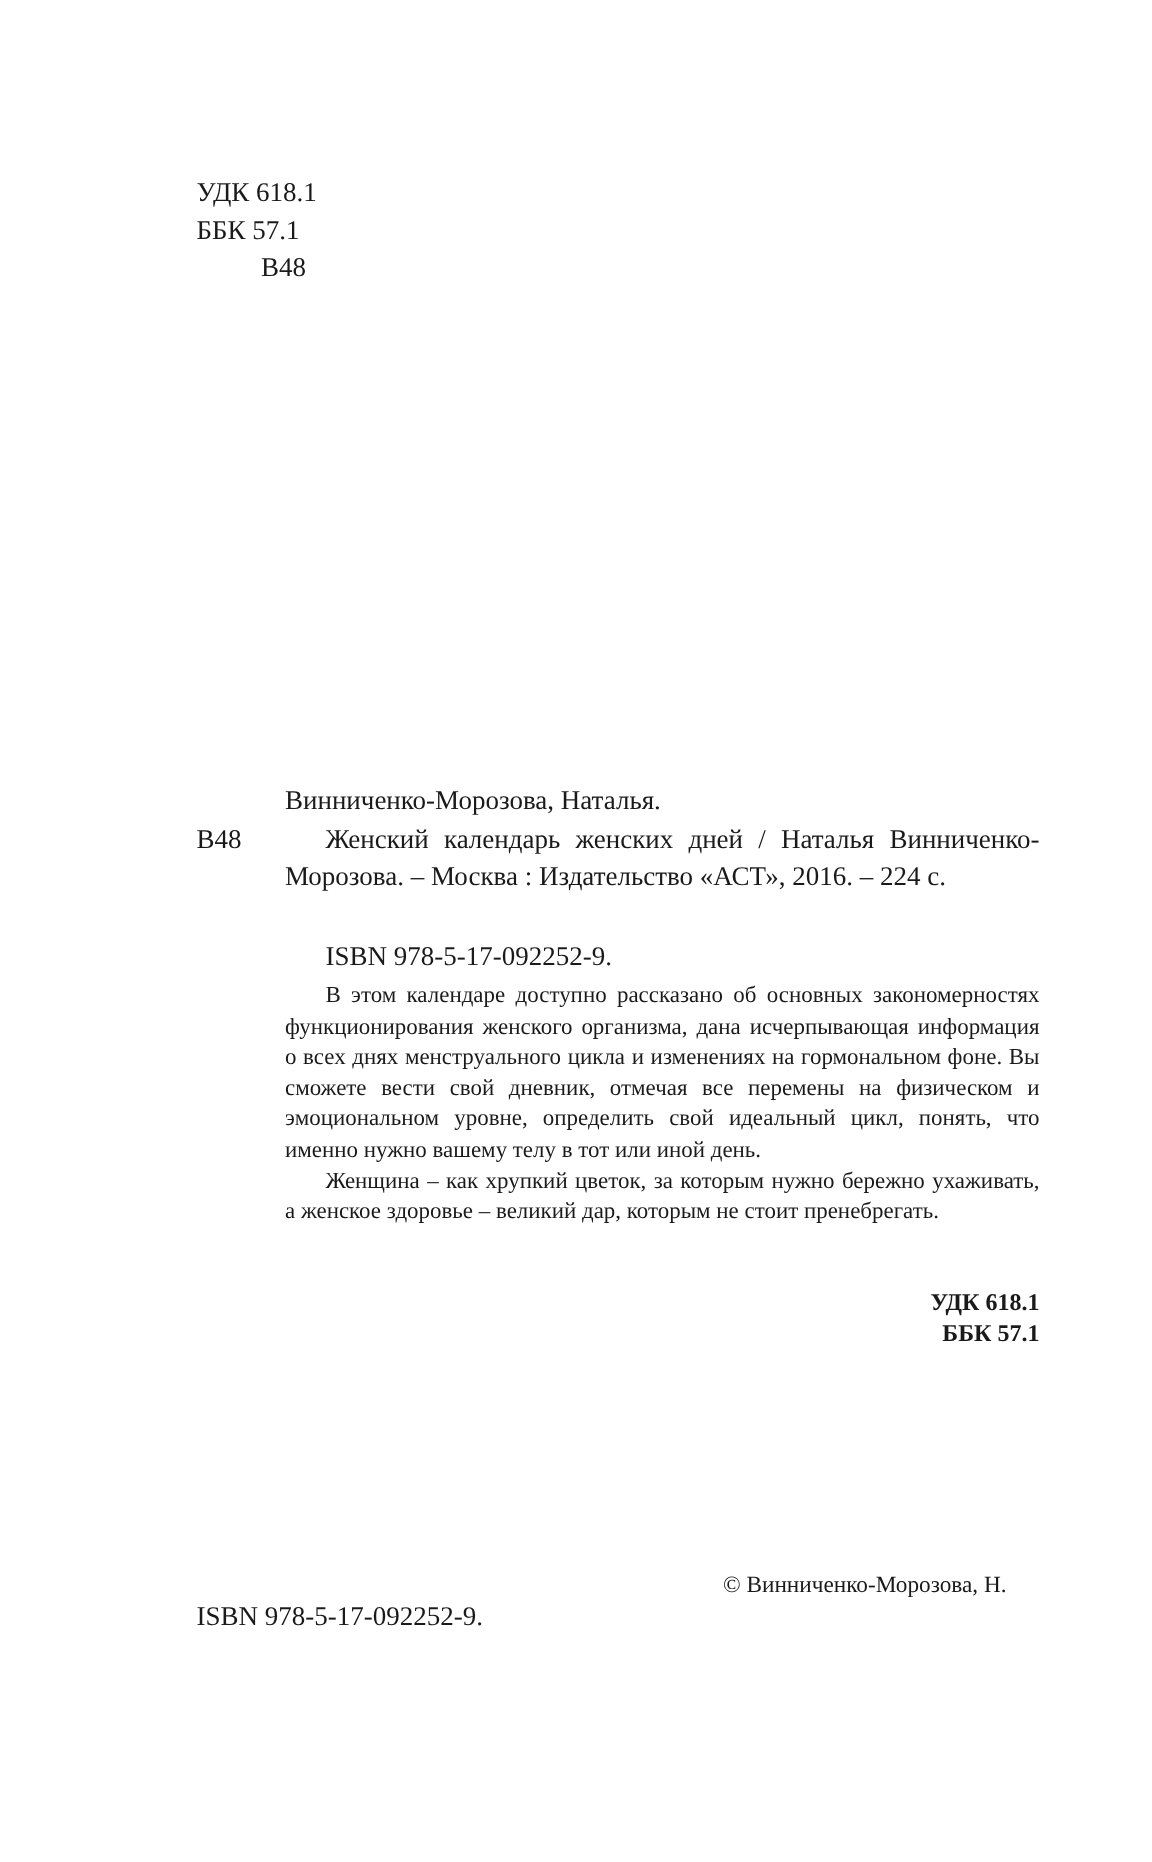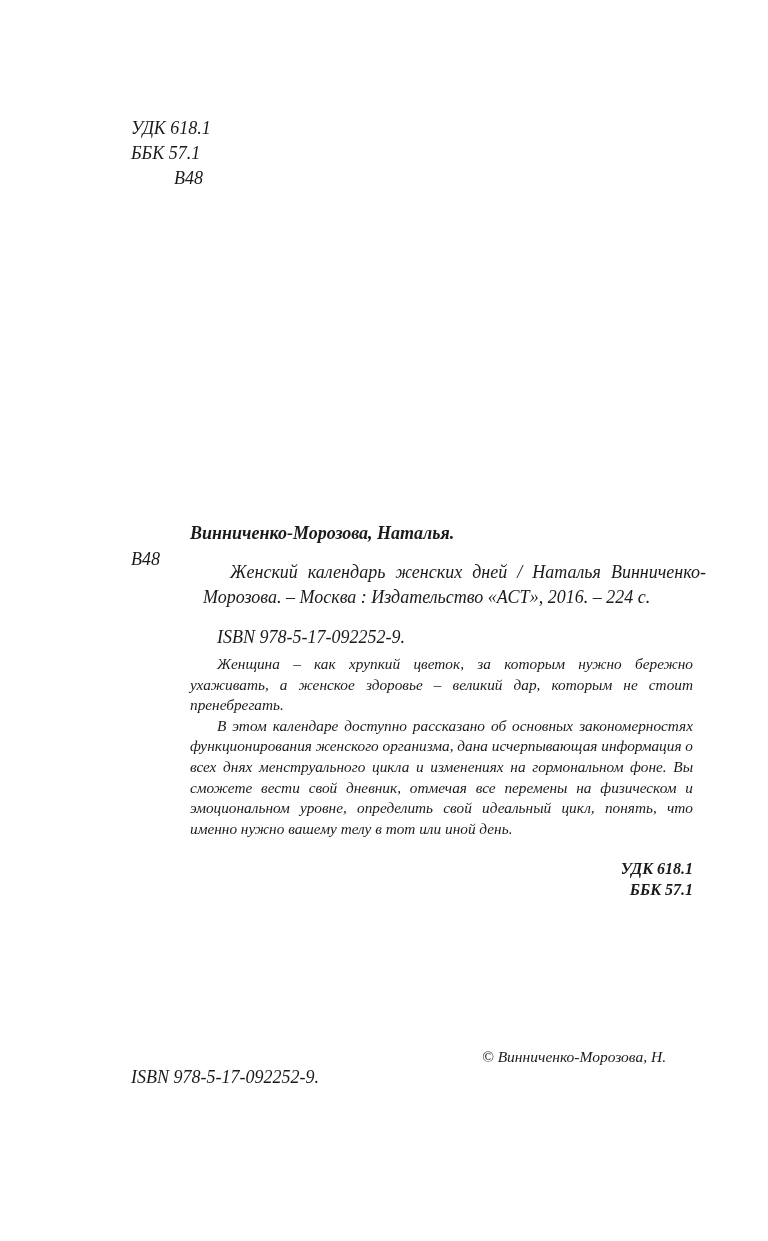--- a/index.html
+++ b/index.html
@@ -1,28 +1,28 @@
 <!DOCTYPE html>
 <html><head>
 <meta charset="utf-8">
 <style>
   html, body { margin: 0; padding: 0; }
   body {
     width: 768px; height: 1241px; background: #ffffff; position: relative;
     font-family: "Liberation Serif", "DejaVu Serif", serif; color: #1a1a1a;
     overflow: hidden;
   }
-  .abs { position: absolute; font-style: italic; }
+  .abs { position: absolute; }
   .top-codes { left: 131px; top: 116px; font-size: 18px; line-height: 25px; }
   .top-codes .indent { padding-left: 43px; }
 
   .card { left: 131px; top: 521px; width: 562px; font-size: 18px; }
-  .card .author { position: absolute; left: 59px; top: 0; font-weight: bold; line-height: 24px; white-space: nowrap; }
+  .card .author { position: absolute; left: 59px; top: 0; font-weight: normal; line-height: 24px; white-space: nowrap; }
   .card .code { position: absolute; left: 0; top: 26px; line-height: 24px; }
-  .card .desc { position: absolute; left: 59px; top: 26px; width: 503px; line-height: 25px; text-align: justify; text-indent: 27px; margin: 13px; }
+  .card .desc { position: absolute; left: 59px; top: 26px; width: 503px; line-height: 25px; text-align: justify; text-indent: 27px; margin: 0; }
   .card .isbn { position: absolute; left: 86px; top: 104px; line-height: 24px; white-space: nowrap; }
 
   .annot { left: 190px; top: 654px; width: 503px; font-size: 15.3px; line-height: 20.6px; }
   .annot p { margin: 0; text-indent: 27px; text-align: justify; }
 
   .annot-codes { right: 75px; top: 858px; font-size: 16px; font-weight: bold; line-height: 21px; text-align: right; }
 
   .isbn-bottom { left: 131px; top: 1065px; font-size: 18px; line-height: 24px; white-space: nowrap; }
   .copyright { left: 482px; top: 1046px; width: 211px; font-size: 15.5px; line-height: 21px; text-align: left; white-space: nowrap; }
 </style>
@@ -36,22 +36,22 @@
 </div>
 
 <div class="abs card">
   <div class="author">Винниченко-Морозова, Наталья.</div>
   <div class="code">В48</div>
   <p class="desc">Женский календарь женских дней / Наталья Винниченко-Морозова. – Москва : Издательство «АСТ», 2016. – 224 с.</p>
   <div class="isbn">ISBN 978-5-17-092252-9.</div>
 </div>
 
 <div class="abs annot">
+  <p>В этом календаре доступно рассказано об основных закономерностях функционирования женского организма, дана исчерпывающая информация о всех днях менструального цикла и изменениях на гормональном фоне. Вы сможете вести свой дневник, отмечая все перемены на физическом и эмоциональном уровне, определить свой идеальный цикл, понять, что именно нужно вашему телу в тот или иной день.</p>
   <p>Женщина – как хрупкий цветок, за которым нужно бережно ухаживать, а женское здоровье – великий дар, которым не стоит пренебрегать.</p>
-  <p>В этом календаре доступно рассказано об основных закономерностях функционирования женского организма, дана исчерпывающая информация о всех днях менструального цикла и изменениях на гормональном фоне. Вы сможете вести свой дневник, отмечая все перемены на физическом и эмоциональном уровне, определить свой идеальный цикл, понять, что именно нужно вашему телу в тот или иной день.</p>
 </div>
 
 <div class="abs annot-codes">
   <div>УДК 618.1</div>
   <div>ББК 57.1</div>
 </div>
 
 <div class="abs isbn-bottom">ISBN 978-5-17-092252-9.</div>
 
 <div class="abs copyright">

